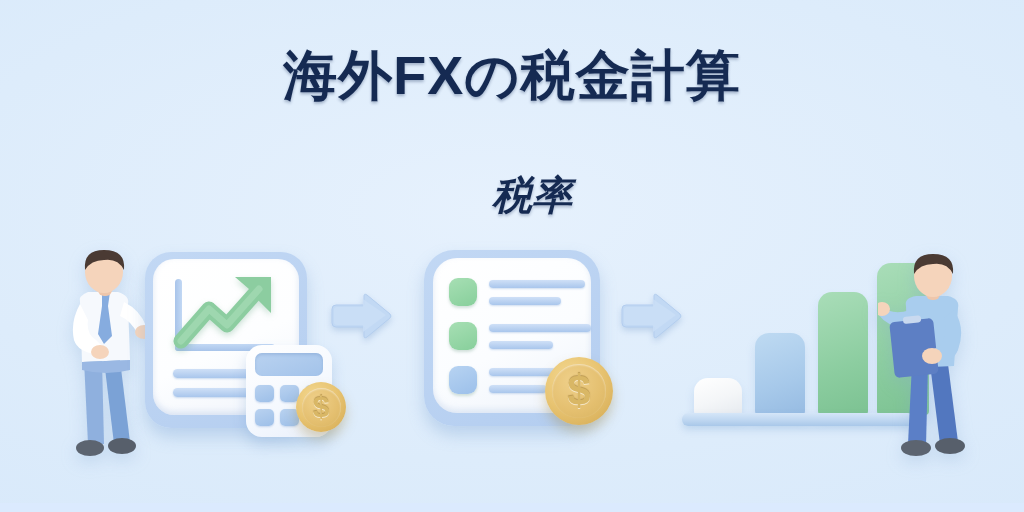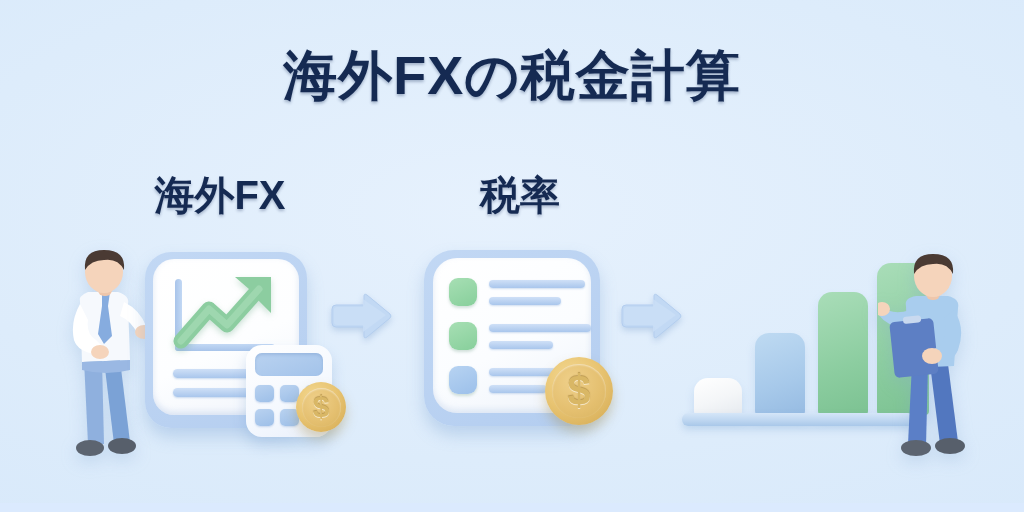--- a/index.html
+++ b/index.html
@@ -33,21 +33,21 @@
     position: absolute;
     top: 168px;
     text-align: center;
     font-size: 40px;
     font-weight: bold;
     color: #152a52;
     text-shadow: 0 2px 3px rgba(18,40,85,0.28);
     white-space: nowrap;
   }
   #label-1 { left: 70px;  width: 300px; }
-  #label-2 { left: 370px; width: 300px; }
+  #label-2 { left: 382px; width: 300px; font-style: italic; }
   #label-3 { left: 665px; width: 300px; }
 
   
   .flow-arrow {
     position: absolute;
     top: 293px;
     width: 62px;
     height: 46px;
     filter: drop-shadow(0 3px 3px rgba(110,150,200,0.33));
   }
@@ -213,21 +213,20 @@
     box-shadow: 0 4px 7px rgba(120,160,210,0.28);
   }
 </style>
 </head>
 <body>
 
 <div id="stage">
 
   <div id="page-title">海外FXの税金計算</div>
 
-  <div class="step-label" id="label-1">海外FX</div>
   <div class="step-label" id="label-2">税率</div>
 
   <svg class="person" id="person-1" viewBox="0 0 92 216">
 
     <path d="M26 112 L30 196 L46 196 L44 112 Z" fill="#8fb0de"></path>
     <path d="M46 112 L56 196 L72 194 L62 112 Z" fill="#7ba2d6"></path>
 
     <ellipse cx="32" cy="200" rx="14" ry="8" fill="#5c6470"></ellipse>
     <ellipse cx="64" cy="198" rx="14" ry="8" fill="#575f6b"></ellipse>
 

